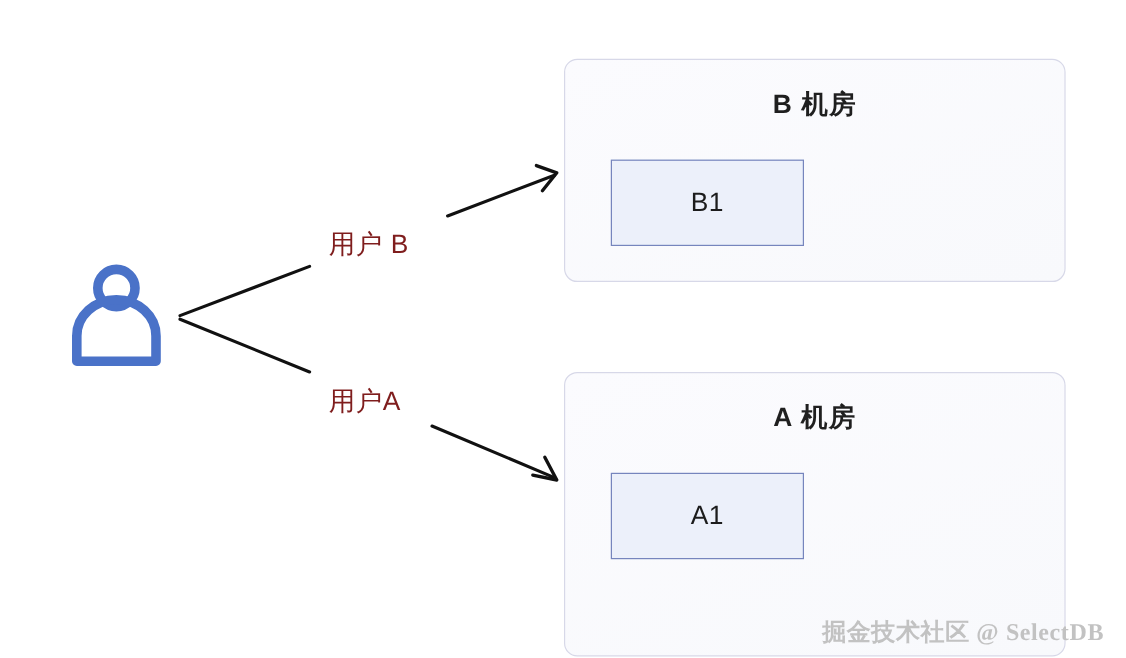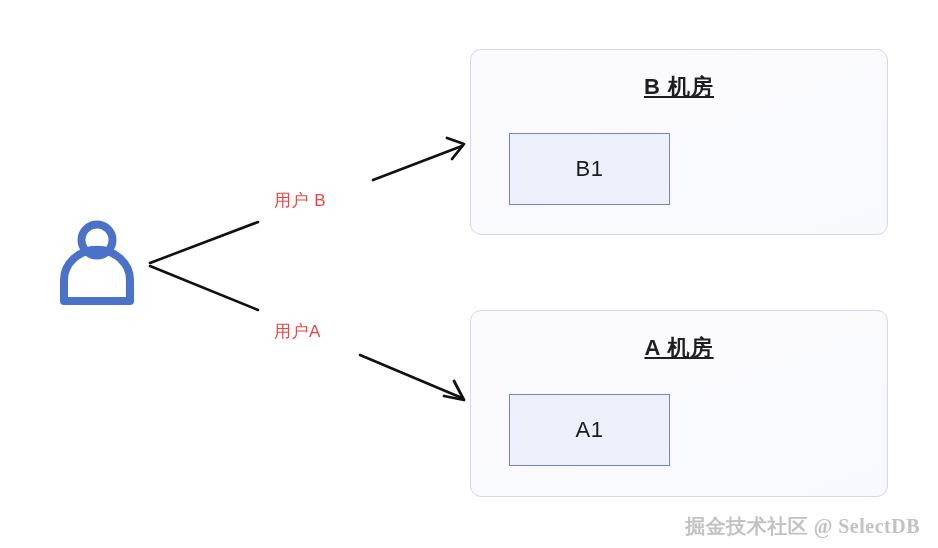--- a/index.html
+++ b/index.html
@@ -32,52 +32,51 @@
     position: absolute;
     left: 55px;
     top: 214px;
     width: 90px;
     height: 92px;
   }
 
   
   .edge-label {
     position: absolute;
-    font-size: 17px;
-    color: #ef4444;
+    font-size: 22px;
+    color: #7f1d1d;
     white-space: nowrap;
     letter-spacing: 0.5px;
   }
   #label-user-b { left: 274px; top: 189px; }
   #label-user-a { left: 274px; top: 320px; }
 
   
   .dc-group {
     position: absolute;
     left: 470px;
     width: 418px;
     background: linear-gradient(160deg, #fbfbfe 0%, #f8f9fc 100%);
     border: 1.5px solid #d7d8e8;
     border-radius: 11px;
     box-sizing: border-box;
   }
   #dc-group-b { top: 49px; height: 186px; }
-  #dc-group-a { top: 310px; height: 187px; }
+  #dc-group-a { top: 310px; height: 237px; }
 
   .dc-title {
     position: absolute;
     left: 0;
     right: 0;
     top: 22px;
     text-align: center;
     font-size: 22px;
     font-weight: bold;
     color: #1f1f1f;
     letter-spacing: 1px;
-    text-decoration: underline;
   }
 
   .node-row {
     position: absolute;
     left: 38px;
     right: 33px;
     display: flex;
     justify-content: space-between;
   }
   #node-row-b { top: 83px; }

